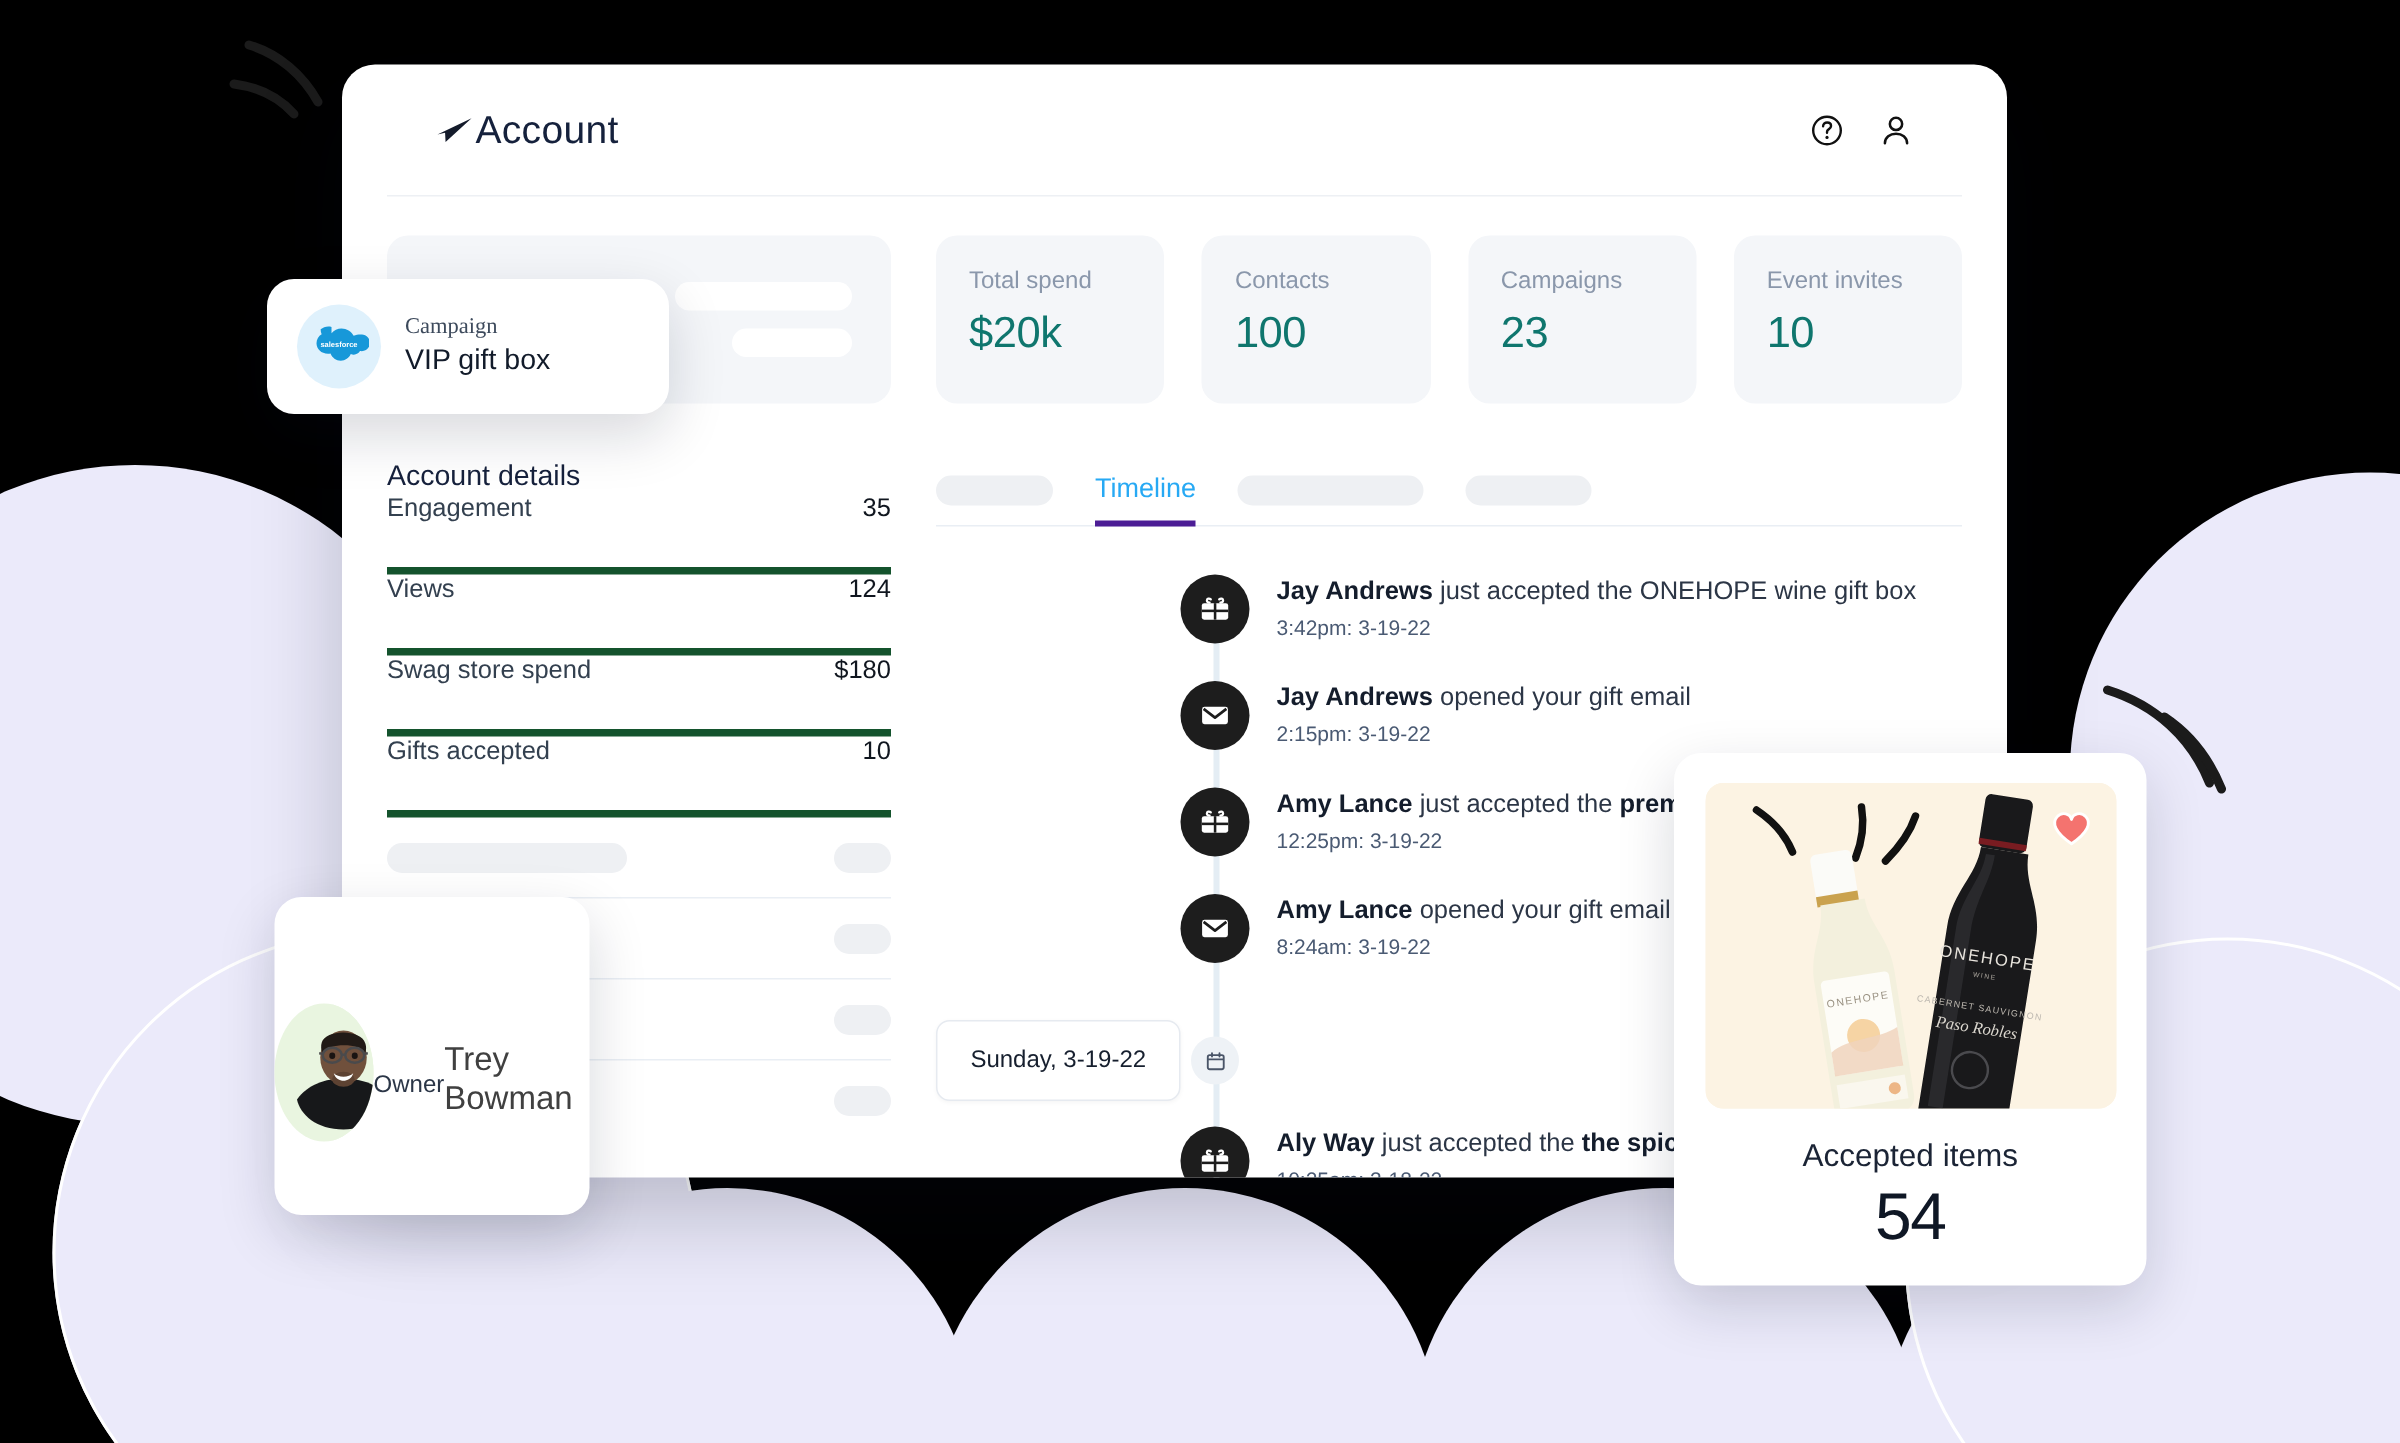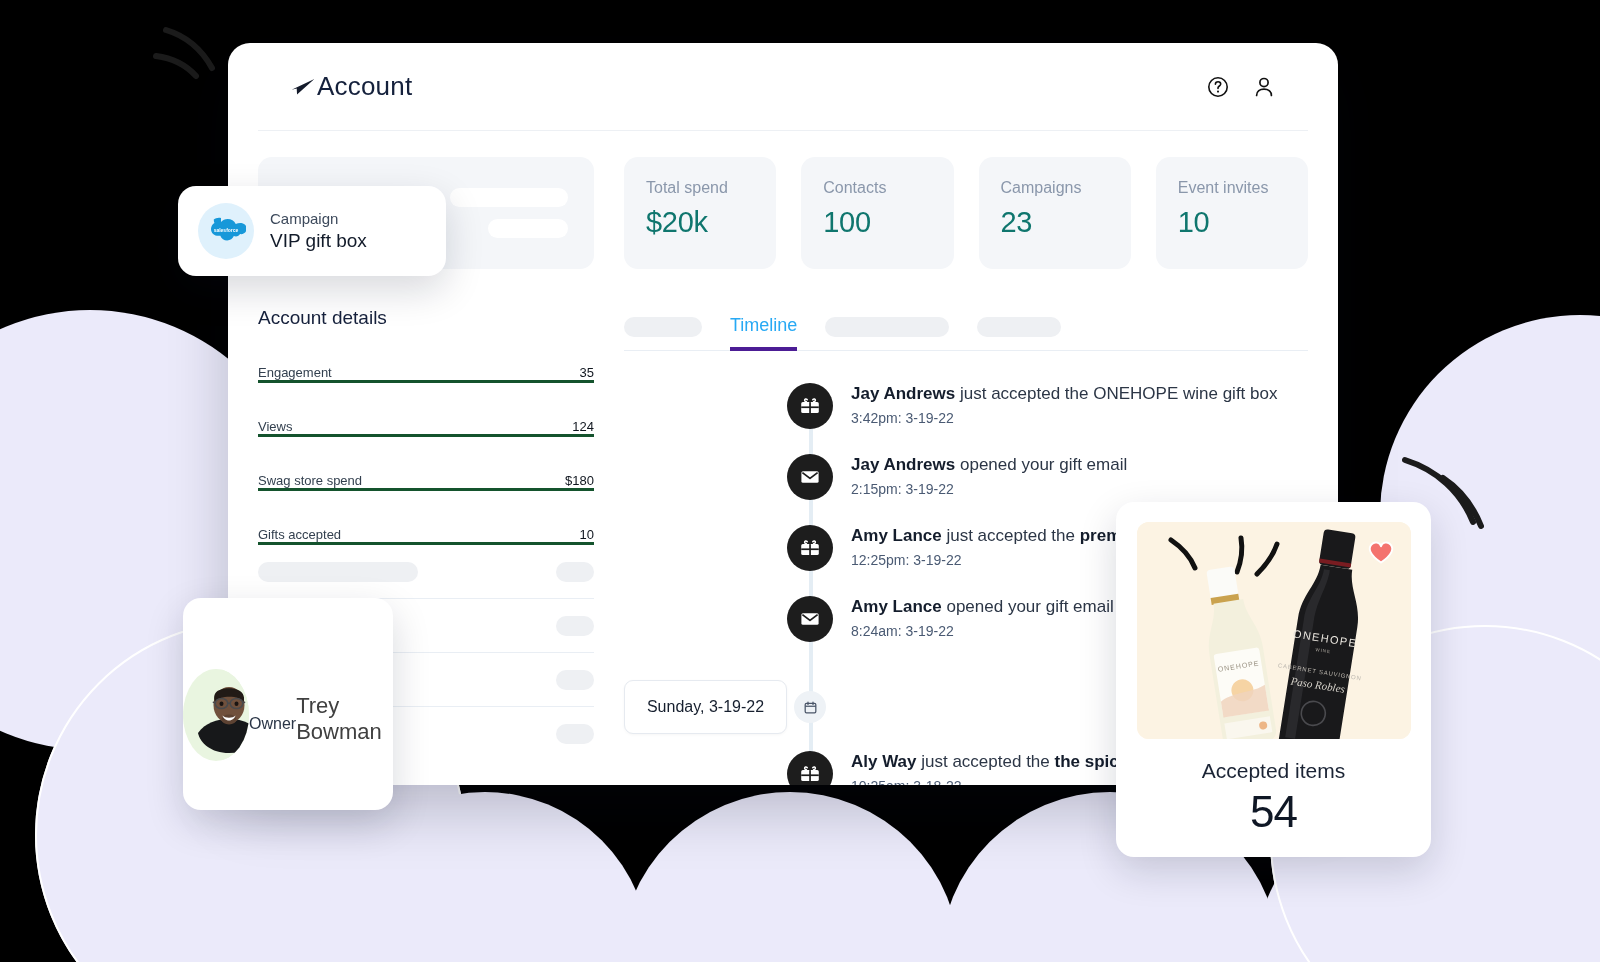--- a/index.html
+++ b/index.html
@@ -107,25 +107,25 @@
 
   .details-title {
     margin-top: 38px;
     font-size: 19px;
     color: #16213c;
     font-weight: 500;
   }
 
   .detail-row {
     display: flex;
-    align-items: flex-end;
+    align-items: flex-start;
     justify-content: space-between;
     height: 54px;
-    border-bottom: 3px solid #14532d;
-    font-size: 13px;
+    border-bottom: 5px solid #14532d;
+    font-size: 17px;
   }
   .detail-row:first-of-type { margin-top: 8px; }
   .detail-key { color: #33404f; font-weight: 400; }
   .detail-val { color: #10161f; font-weight: 500; }
 
   .skel-row {
     display: flex;
     align-items: center;
     justify-content: space-between;
     height: 54px;
@@ -286,21 +286,21 @@
     padding: 0 20px;
     gap: 16px;
   }
   .sf-badge {
     width: 56px; height: 56px;
     border-radius: 50%;
     background: #dff1fc;
     display: flex; align-items: center; justify-content: center;
     flex: 0 0 56px;
   }
-  .campaign-label { font-size: 15px; color: #3d4a5c; margin-bottom: 3px; }
+  .campaign-label { font-size: 15px; color: #3d4a5c; margin-bottom: 3px; font-family: Liberation Serif, serif; }
   .campaign-value { font-size: 19px; color: #121b2a; font-weight: 500; }
 
   
   .owner-card {
     left: 183px;
     top: 598px;
     width: 210px;
     height: 212px;
     padding-top: 22px;
     display: flex;

